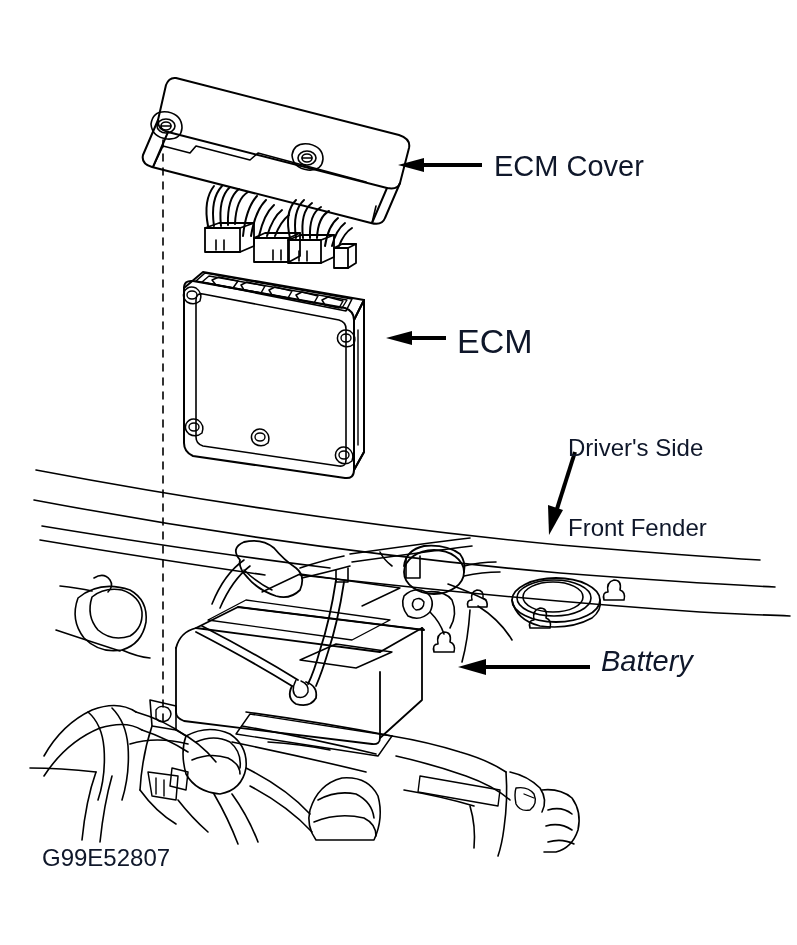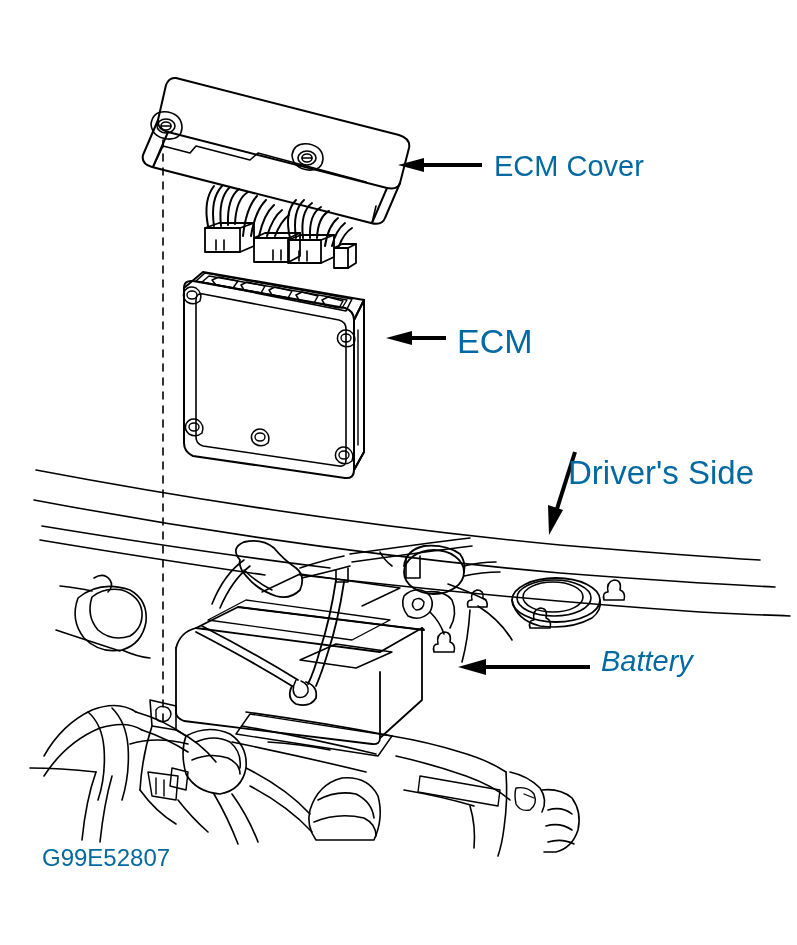--- a/index.html
+++ b/index.html
@@ -20,28 +20,28 @@
   }
   #figure {
     position: absolute;
     left: 0;
     top: 0;
     width: 797px;
     height: 945px;
   }
   .lbl {
     position: absolute;
-    color: #0369a1;
+    color: #0f172a;
     font-family: "Liberation Sans", sans-serif;
     white-space: pre;
     line-height: 1.12;
   }
   #lbl-ecm-cover { left: 494px; top: 150px; font-size: 29px; }
   #lbl-ecm       { left: 457px; top: 322px; font-size: 34px; }
-  #lbl-fender    { left: 568px; top: 381px; font-size: 33px; }
+  #lbl-fender    { left: 568px; top: 381px; font-size: 24px; }
   #lbl-battery   { left: 601px; top: 645px; font-size: 29px; font-style: italic; }
   #lbl-figid     { left: 42px;  top: 845px; font-size: 24px; text-align: center; }
 </style>
 </head>
 <body>
 
 <div id="page">
 
   <svg id="figure" viewBox="0 0 797 945" xmlns="http://www.w3.org/2000/svg">
     <rect x="0" y="0" width="797" height="945" fill="#ffffff"></rect>
@@ -343,19 +343,20 @@
 
     </g>
   </svg>
 
   <div class="lbl" id="lbl-ecm-cover">ECM Cover</div>
 
   <div class="lbl" id="lbl-ecm">ECM</div>
 
   <div class="lbl" id="lbl-fender">
     <div>Driver's Side</div>
+    <div>Front Fender</div>
   </div>
 
   <div class="lbl" id="lbl-battery">Battery</div>
 
   <div class="lbl" id="lbl-figid">G99E52807</div>
 
 </div>
 
 </body></html>

